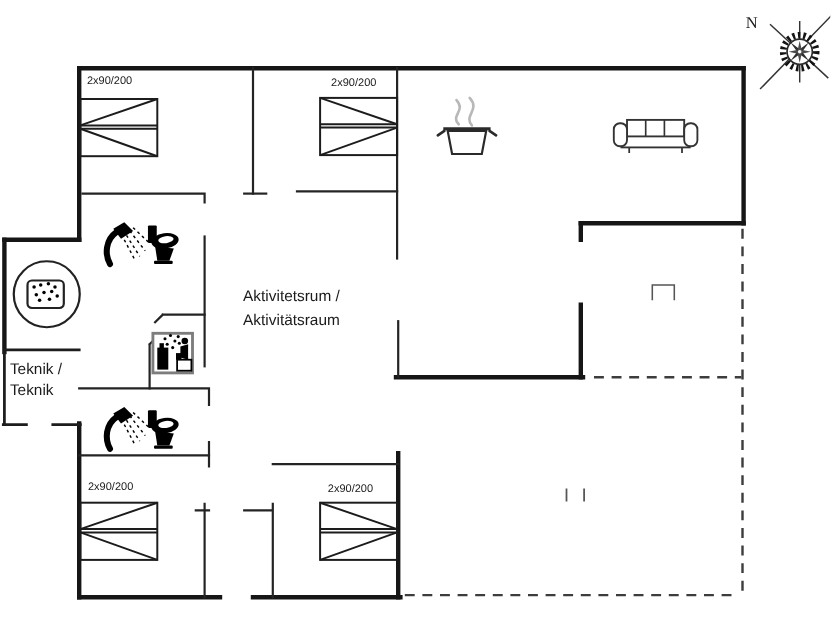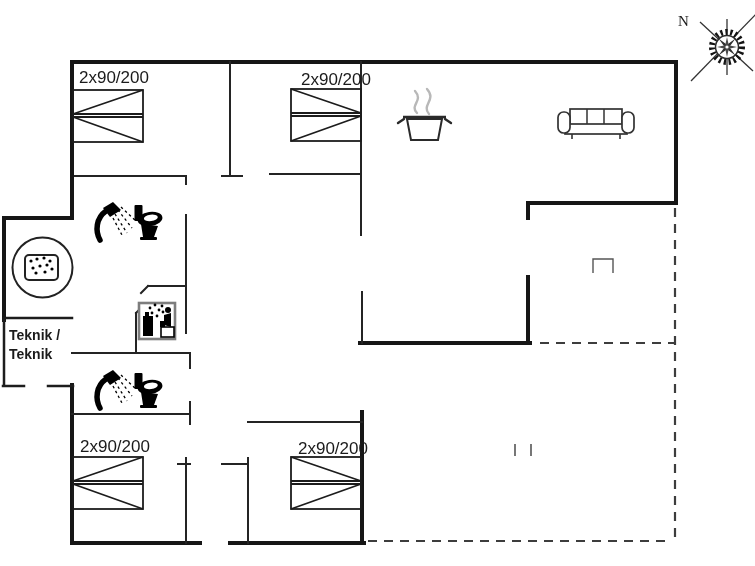--- a/index.html
+++ b/index.html
@@ -11,26 +11,26 @@
     font-family:"Liberation Sans",sans-serif;
   }
   #plan-svg{position:absolute;left:0;top:0;}
   .lbl{
     position:absolute;
     color:#1b1b1b;
     font-family:"Liberation Sans",sans-serif;
     white-space:nowrap;
     user-select:none;
   }
-  .bed-lbl{font-size:17px;}
+  .bed-lbl{font-size:10px;}
   #bed1-lbl{left:79px;top:68px;}
   #bed2-lbl{left:301px;top:70px;}
   #bed3-lbl{left:80px;top:437px;}
   #bed4-lbl{left:298px;top:439px;}
-  #teknik-lbl{left:9px;top:326px;font-size:14px;line-height:19px;font-weight:bold;}
+  #teknik-lbl{left:9px;top:326px;font-size:14px;line-height:19px;}
   #aktiv-lbl{left:221px;top:259px;font-size:14px;line-height:21px;}
   #north-lbl{left:678px;top:13px;font-size:15px;font-family:"Liberation Serif",serif;}
 </style>
 </head>
 <body>
 
 <div id="canvas">
 
   <svg id="plan-svg" width="755" height="566" viewBox="0 0 755 566" xmlns="http://www.w3.org/2000/svg">
 
@@ -201,15 +201,19 @@
   <div class="lbl bed-lbl" id="bed1-lbl">2x90/200</div>
   <div class="lbl bed-lbl" id="bed2-lbl">2x90/200</div>
   <div class="lbl bed-lbl" id="bed3-lbl">2x90/200</div>
   <div class="lbl bed-lbl" id="bed4-lbl">2x90/200</div>
 
   <div class="lbl" id="teknik-lbl">
     <div>Teknik /</div>
     <div>Teknik</div>
   </div>
 
+  <div class="lbl" id="aktiv-lbl">
+    <div>Aktivitetsrum /</div>
+    <div>Aktivitätsraum</div>
+  </div>
 
   <div class="lbl" id="north-lbl">N</div>
 </div>
 
 </body></html>

